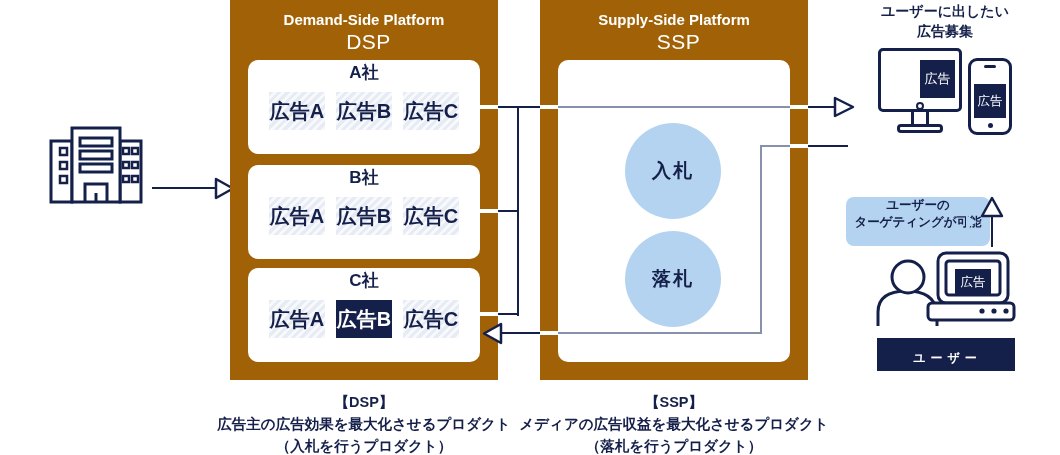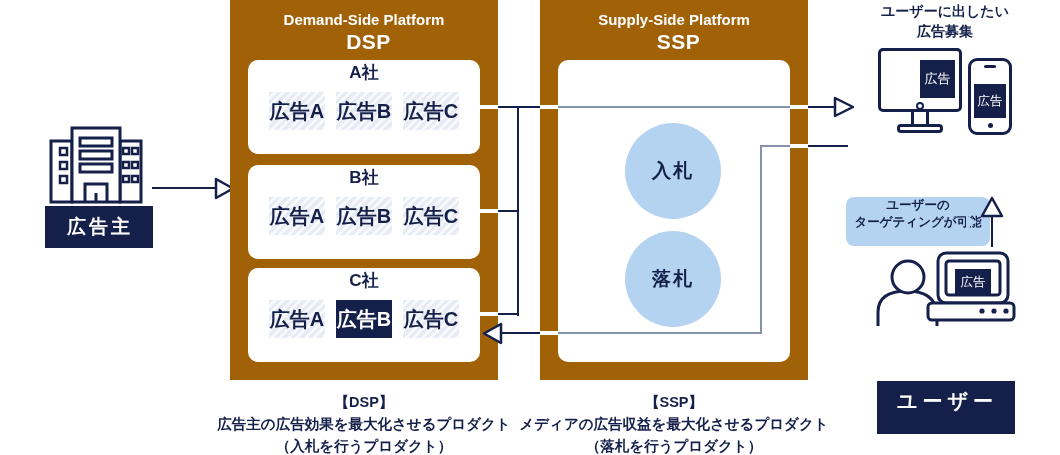--- a/index.html
+++ b/index.html
@@ -12,21 +12,21 @@
   .ln-navy  { background:#15204A; }
   .ln-gray  { background:#8791AB; }
   .ln-white { background:#FFFFFF; }
   .tri { position:absolute; display:block; }
 
   
   .panel { position:absolute; top:0; width:268px; height:380px; background:#a16207; color:#fff; text-align:center; }
   #dsp-panel { left:230px; }
   #ssp-panel { left:540px; }
   .panel-subtitle { margin:0; padding-top:10px; font-size:15px; font-weight:600; line-height:19px; }
-  .panel-title    { margin:0; font-size:21px; font-weight:700; line-height:25px; letter-spacing:0.5px;padding-left:9px; }
+  .panel-title    { margin:0; font-size:21px; font-weight:400; line-height:25px; letter-spacing:0.5px;padding-left:9px; }
 
   .company-card { position:absolute; left:18px; width:232px; height:94px; background:#fff; border-radius:10px; }
   .card-a { top:60px; } .card-b { top:165px; } .card-c { top:268px; }
   .company-title { margin:0; padding-top:4px; text-align:center; font-size:17px; font-weight:700; color:#15204A; line-height:18px; }
   .chip-row { display:flex; justify-content:center; gap:11px; margin-top:10px; }
   .chip {
     width:56px; height:38px; line-height:38px; text-align:center;
     font-size:20px; font-weight:700; color:#15204A;
     background:repeating-linear-gradient(135deg,#E7EBF4 0 3px,#F7F9FC 3px 6px);
   }
@@ -42,21 +42,21 @@
 
   
   .caption { position:absolute; top:391px; width:340px; text-align:center; color:#15204A; font-size:14.5px; font-weight:700; line-height:22px; }
   #dsp-caption { left:194px; } #ssp-caption { left:504px; }
   #media-heading { position:absolute; left:845px; top:1px; width:200px; text-align:center; color:#15204A; font-size:14px; font-weight:700; line-height:20px; }
 
   
   .navy-label { position:absolute; background:#15204A; color:#fff; font-weight:700; text-align:center; }
   #advertiser-label { left:45px;  top:206px; width:108px; height:42px; line-height:42px; font-size:19px; letter-spacing:3px; text-indent:2px; }
   #media-label      { left:877px; top:143px; width:140px; height:42px; line-height:42px; font-size:20px; letter-spacing:5px; text-indent:3px; }
-  #user-label       { left:877px; top:338px; width:138px; height:53px; line-height:41px; font-size:20px; letter-spacing:5px; text-indent:3px;margin-top:43px; }
+  #user-label       { left:877px; top:338px; width:138px; height:33px; line-height:41px; font-size:12px; letter-spacing:5px; text-indent:3px; }
 
   
   #targeting-callout {
     position:absolute; left:846px; top:197px; width:144px; height:49px; box-sizing:border-box;
     background:#B4D3F1; border-radius:8px; color:#15204A; font-size:12.5px; font-weight:700;
     text-align:center; line-height:17px; padding-top:0;
   }
   #callout-tail { position:absolute; left:966px; top:215px; width:0; height:0;
     border-left:11px solid #B4D3F1; border-top:7px solid transparent; border-bottom:7px solid transparent; }
 
@@ -98,21 +98,20 @@
       <rect x="12" y="36" width="7" height="7"></rect>
       <rect x="12" y="50" width="7" height="7"></rect>
       <rect x="75" y="22" width="6" height="6"></rect>
       <rect x="75" y="36" width="6" height="6"></rect>
       <rect x="75" y="50" width="6" height="6"></rect>
       <rect x="84" y="22" width="6" height="6"></rect>
       <rect x="84" y="36" width="6" height="6"></rect>
       <rect x="84" y="50" width="6" height="6"></rect>
     </g>
   </svg>
-  <div id="advertiser-label" class="navy-label">広告主</div>
 
   <div class="ln ln-navy" style="left:152px;top:187px;width:64px;height:2px"></div>
   <svg class="tri" style="left:214px;top:177px" width="21" height="23" viewBox="0 0 21 23">
     <polygon points="2,2 19,11.5 2,21" fill="#fff" stroke="#15204A" stroke-width="2.5" stroke-linejoin="round"></polygon>
   </svg>
 
   <div id="dsp-panel" class="panel">
     <p class="panel-subtitle">Demand-Side Platform</p>
     <p class="panel-title">DSP</p>
 

